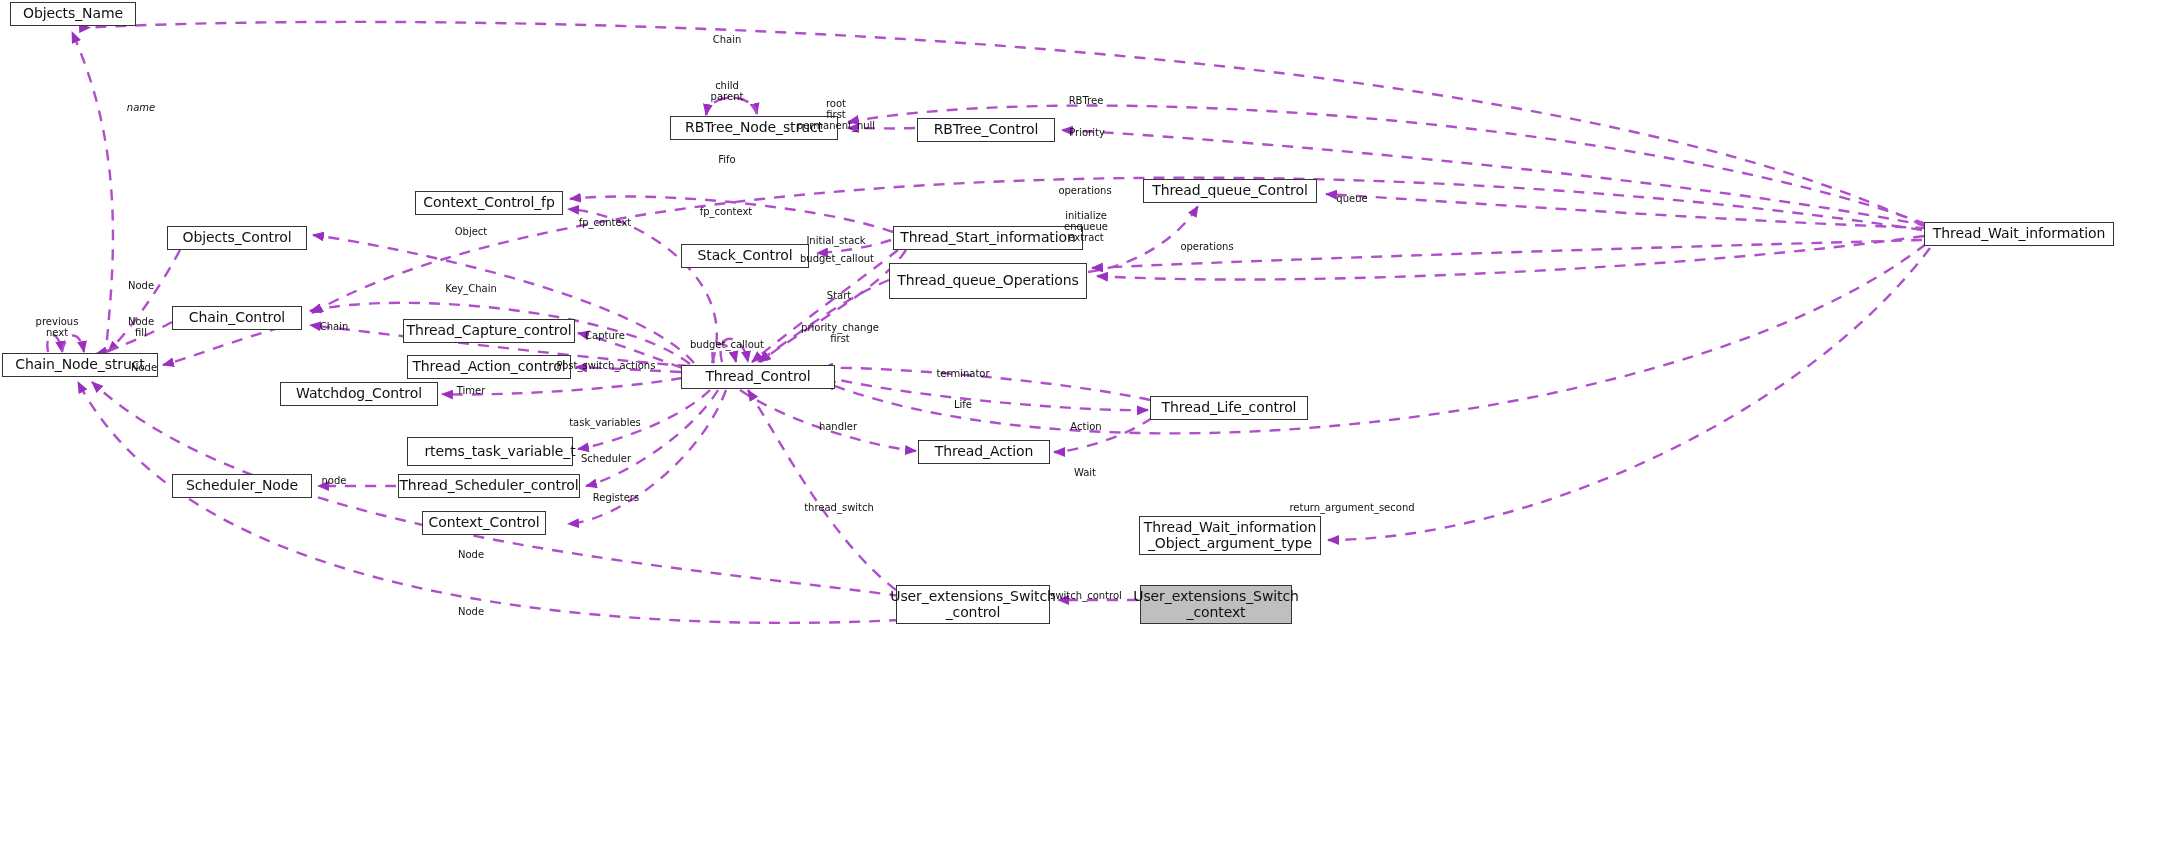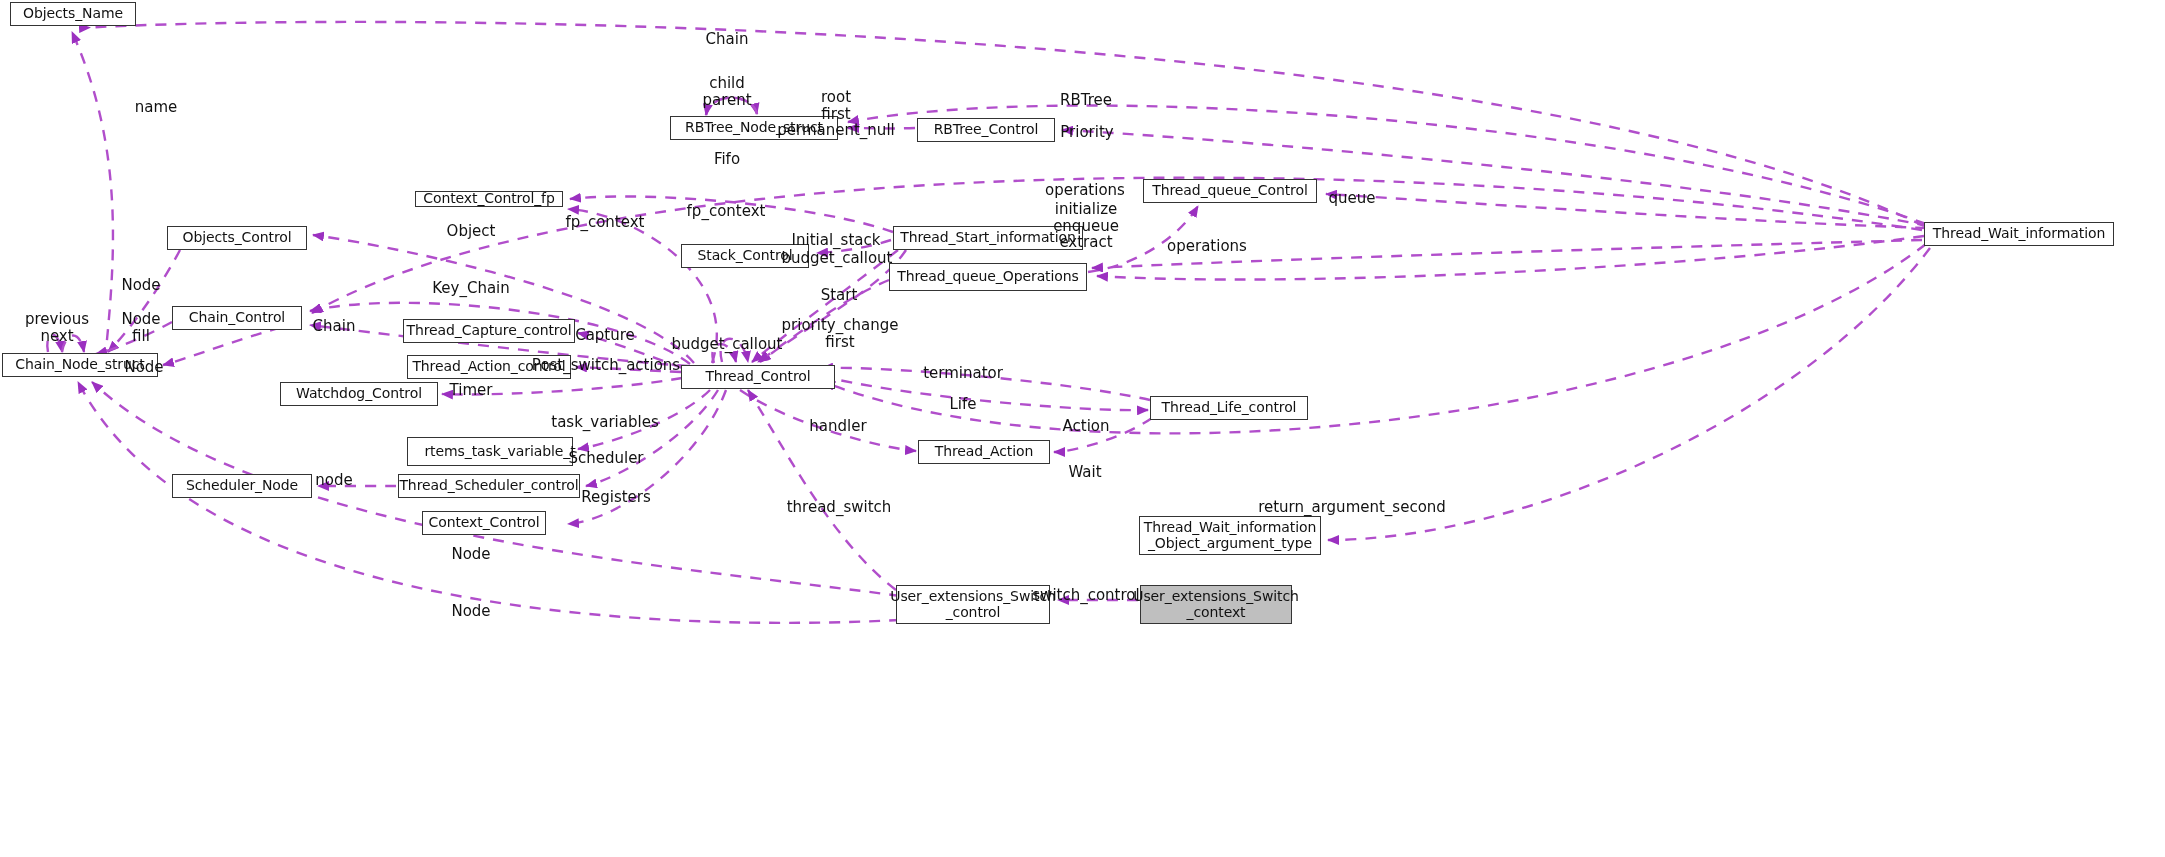--- a/index.html
+++ b/index.html
@@ -45,21 +45,21 @@
     line-height: 1.08;
     white-space: pre-line;
     letter-spacing: -0.1px;
   }
   .node-box.highlighted {
     background: #bfbfbf;
   }
   .edge-label {
     position: absolute;
     color: #111111;
-    font-size: 15px;
+    font-size: 10px;
     line-height: 1.1;
     text-align: center;
     white-space: pre-line;
     transform: translate(-50%, -50%);
     pointer-events: none;
   }
 </style>
 </head>
 <body>
 
@@ -246,45 +246,45 @@
       <path class="edge-path" d="M900,620 C660,632 200,616 78,382" marker-end="url(#ah)"></path>
     </g>
   </svg>
 
   <div class="node-box" style="left:10px;top:2px;width:126px;height:24px;">Objects_Name</div>
   <div class="node-box" style="left:167px;top:226px;width:140px;height:24px;">Objects_Control</div>
   <div class="node-box" style="left:2px;top:353px;width:156px;height:24px;">Chain_Node_struct</div>
   <div class="node-box" style="left:172px;top:306px;width:130px;height:24px;">Chain_Control</div>
   <div class="node-box" style="left:280px;top:382px;width:158px;height:24px;">Watchdog_Control</div>
   <div class="node-box" style="left:172px;top:474px;width:140px;height:24px;">Scheduler_Node</div>
-  <div class="node-box" style="left:415px;top:191px;width:148px;height:16px;">Context_Control_fp</div>
+  <div class="node-box" style="left:415px;top:191px;width:148px;height:24px;">Context_Control_fp</div>
   <div class="node-box" style="left:403px;top:319px;width:172px;height:24px;">Thread_Capture_control</div>
   <div class="node-box" style="left:407px;top:355px;width:164px;height:24px;">Thread_Action_control</div>
   <div class="node-box" style="left:407px;top:437px;width:166px;height:29px;padding-left:20px;">rtems_task_variable_t</div>
   <div class="node-box" style="left:398px;top:474px;width:182px;height:24px;">Thread_Scheduler_control</div>
   <div class="node-box" style="left:422px;top:511px;width:124px;height:24px;">Context_Control</div>
   <div class="node-box" style="left:670px;top:116px;width:168px;height:24px;">RBTree_Node_struct</div>
   <div class="node-box" style="left:681px;top:244px;width:128px;height:24px;">Stack_Control</div>
   <div class="node-box" style="left:681px;top:365px;width:154px;height:24px;">Thread_Control</div>
   <div class="node-box" style="left:917px;top:118px;width:138px;height:24px;">RBTree_Control</div>
   <div class="node-box" style="left:893px;top:226px;width:190px;height:24px;">Thread_Start_information</div>
-  <div class="node-box" style="left:889px;top:263px;width:198px;height:28px;">Thread_queue_Operations</div>
+  <div class="node-box" style="left:889px;top:263px;width:198px;height:36px;">Thread_queue_Operations</div>
   <div class="node-box" style="left:918px;top:440px;width:132px;height:24px;">Thread_Action</div>
   <div class="node-box" style="left:896px;top:585px;width:154px;height:39px;">User_extensions_Switch
 _control</div>
   <div class="node-box" style="left:1143px;top:179px;width:174px;height:24px;">Thread_queue_Control</div>
   <div class="node-box" style="left:1150px;top:396px;width:158px;height:24px;">Thread_Life_control</div>
   <div class="node-box" style="left:1139px;top:516px;width:182px;height:39px;">Thread_Wait_information
 _Object_argument_type</div>
   <div class="node-box highlighted" style="left:1140px;top:585px;width:152px;height:39px;">User_extensions_Switch
 _context</div>
   <div class="node-box" style="left:1924px;top:222px;width:190px;height:24px;">Thread_Wait_information</div>
 
   <div class="edge-label" style="left:727px;top:39px;">Chain</div>
-  <div class="edge-label" style="left:156px;top:107px;">name</div>
+  <div class="edge-label" style="left:141px;top:107px;font-style:italic;">name</div>
   <div class="edge-label" style="left:727px;top:91px;">child
 parent</div>
   <div class="edge-label" style="left:836px;top:114px;">root
 first
 permanent_null</div>
   <div class="edge-label" style="left:1086px;top:100px;">RBTree</div>
   <div class="edge-label" style="left:1087px;top:132px;">Priority</div>
   <div class="edge-label" style="left:727px;top:159px;">Fifo</div>
   <div class="edge-label" style="left:1085px;top:190px;">operations</div>
   <div class="edge-label" style="left:1352px;top:198px;">queue</div>

